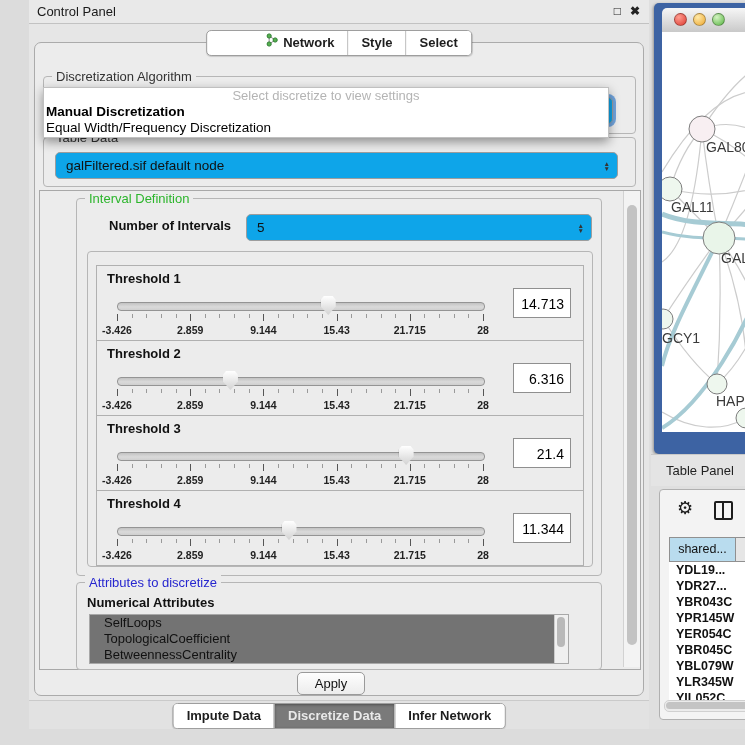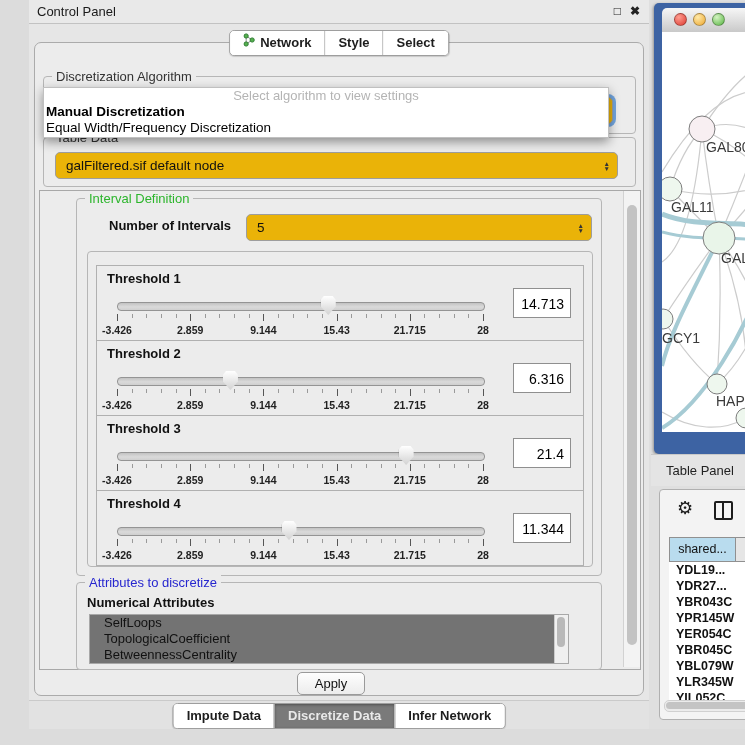--- a/index.html
+++ b/index.html
@@ -11,34 +11,34 @@
   #control-panel{position:absolute;left:0;top:0;width:620px;height:745px;background:#e6e6e6;}
   #cp-titlebar{position:absolute;left:0;top:0;width:620px;height:23px;background:#e9e9e9;border-bottom:1px solid #c2c2c2;}
   #cp-title{position:absolute;left:8px;top:0;line-height:23px;font-size:13px;color:#1a1a1a;}
   .win-btn{position:absolute;top:0;line-height:23px;font-size:12px;color:#222;cursor:default;}
   #float-btn{right:28px;}
   #close-btn{right:9px;font-weight:bold;}
 
   #cp-content{position:absolute;left:5px;top:42px;width:608px;height:652px;background:#ececec;border:1px solid #ababab;border-radius:7px;}
 
   .tabrow{position:absolute;left:50%;transform:translateX(-50%);display:inline-flex;background:#fff;border:1px solid #9e9e9e;border-radius:5px;overflow:hidden;z-index:30;box-shadow:0 1px 1px rgba(0,0,0,.15);}
-  #top-tabs{top:30px;}
+  #top-tabs{top:30px;padding-left:46px;}
   #bottom-tabs{top:703px;}
   .tab{display:flex;align-items:center;gap:5px;padding:0 13px;height:24px;line-height:24px;font-size:13px;font-weight:bold;color:#1d1d1d;background:#fff;border-left:1px solid #bdbdbd;white-space:nowrap;}
   .tab:first-child{border-left:none;}
   .tab.active{background:#7a7a7a;color:#e9e9e9;box-shadow:inset 0 1px 3px rgba(0,0,0,.35);}
 
   
   .group{position:absolute;border:1px solid #b6b6b6;border-radius:4px;}
   .group-title{position:absolute;top:-8px;left:8px;background:#ececec;padding:0 4px;font-size:13px;color:#333;white-space:nowrap;}
   .group-title.green{color:#2cb52c;}
   .group-title.blue{color:#2626cf;}
 
   
-  .combo{position:absolute;background:#eab308;border:1px solid #9d9d9d;border-radius:5px;height:25px;}
+  .combo{position:absolute;background:#0ea5e9;border:1px solid #9d9d9d;border-radius:5px;height:25px;}
   .combo .val{position:absolute;left:10px;top:0;line-height:25px;font-size:13.5px;color:#111;white-space:nowrap;}
   .stepper{position:absolute;right:7px;top:50%;transform:translateY(-50%);display:flex;flex-direction:column;align-items:center;font-size:6.5px;line-height:5.5px;color:#333;}
   .combo.focused{box-shadow:0 0 0 3px rgba(92,152,219,.85);}
 
   
   #algo-popup{position:absolute;left:14px;top:87px;width:564px;height:49px;background:#fff;border:1px solid #c0c0c0;box-shadow:0 4px 10px rgba(0,0,0,.4);z-index:50;}
   .pop-placeholder{height:16px;line-height:16px;text-align:center;color:#b4b4b4;font-size:13px;}
   .pop-item{height:16px;line-height:16px;font-size:13.5px;color:#000;padding-left:2px;white-space:nowrap;}
   .pop-item.bold{font-weight:bold;}
 
@@ -145,21 +145,21 @@
       <span class="group-title">Discretization Algorithm</span>
       <div class="combo focused" style="left:10px;top:20px;width:557px;">
         <span class="stepper">
             <span>▲</span>
             <span>▼</span>
           </span>
       </div>
     </div>
 
     <div id="algo-popup">
-      <div class="pop-placeholder">Select algorithm to view settings</div>
+      <div class="pop-placeholder">Select discretize to view settings</div>
       <div class="pop-item bold">Manual Discretization</div>
       <div class="pop-item">Equal Width/Frequency Discretization</div>
     </div>
 
     <div class="group" style="left:14px;top:137px;width:591px;height:48px;">
       <span class="group-title">Table Data</span>
       <div class="combo" style="left:11px;top:14px;width:561px;">
         <span class="val">galFiltered.sif default node</span>
         <span class="stepper">
             <span>▲</span>

